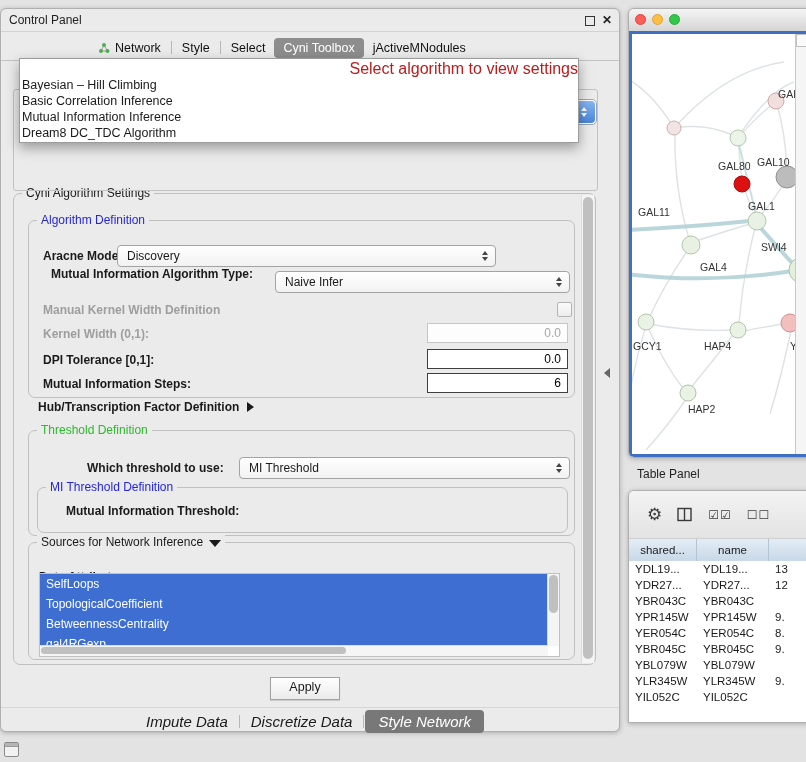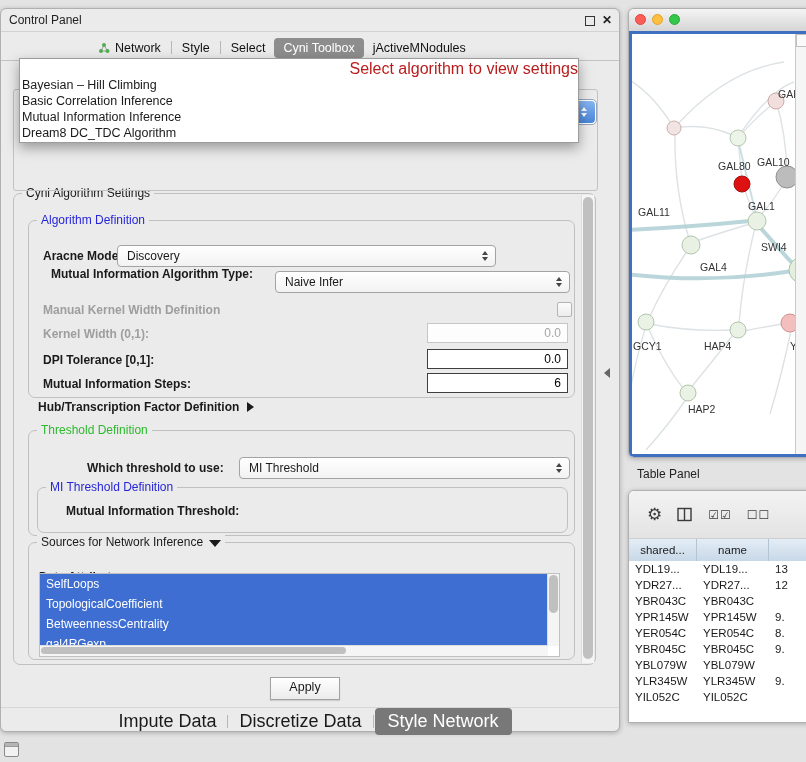--- a/index.html
+++ b/index.html
@@ -85,21 +85,21 @@
   #attr-vscroll{right:0;top:0;bottom:10px;width:11px;}
   #attr-hscroll{position:absolute;left:0;right:11px;bottom:0;height:10px;background:#f5f5f5;border-top:1px solid #dedede;}
   #attr-hthumb{position:absolute;left:1px;top:1px;height:7px;width:60%;background:#c0c0c0;border-radius:4px;}
 
   #apply-btn{position:absolute;left:269px;top:668px;width:68px;height:21px;border:1px solid #a2a2a2;border-radius:0;
              background:linear-gradient(#ffffff,#ebebeb);text-align:center;line-height:19px;font-size:12.5px;
              box-shadow:0 1px 1px rgba(0,0,0,.12);}
 
   #bottom-tabbar{position:absolute;left:0;right:0;top:698px;height:26px;display:flex;align-items:center;
                  justify-content:center;border-top:1px solid #d6d6d6;}
-  .btab{padding:3px 10px;font-size:18px;white-space:nowrap;}
+  .btab{padding:3px 10px;font-size:15px;white-space:nowrap;font-style:italic;}
   .btab.selected{background:#787878;color:#fff;border-radius:4px;padding:3px 13px;}
 
   
   #network-window{left:628px;top:8px;width:192px;height:448px;border-radius:6px 0 0 6px;background:#e0e0e0;overflow:hidden;}
   .mac-titlebar{position:absolute;left:0;top:0;right:0;height:22px;background:linear-gradient(#f4f4f4,#d5d5d5);
                 border-bottom:1px solid #b0b0b0;}
   .light{position:absolute;top:5px;width:11px;height:11px;border-radius:50%;box-sizing:border-box;}
   .light.red{left:6px;background:#fc5d57;border:1px solid #e1443e;}
   .light.yellow{left:23px;background:#fdbe41;border:1px solid #dfa133;}
   .light.green{left:40px;background:#34c84a;border:1px solid #27a93b;}

